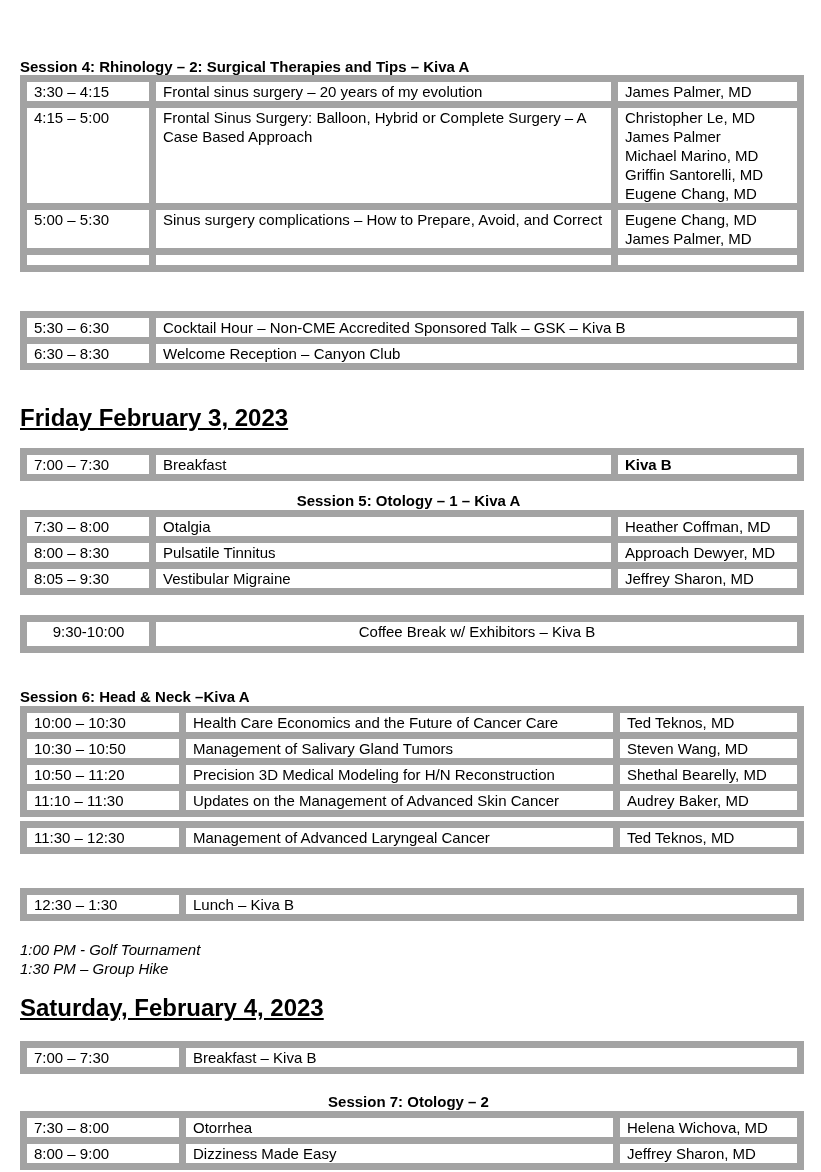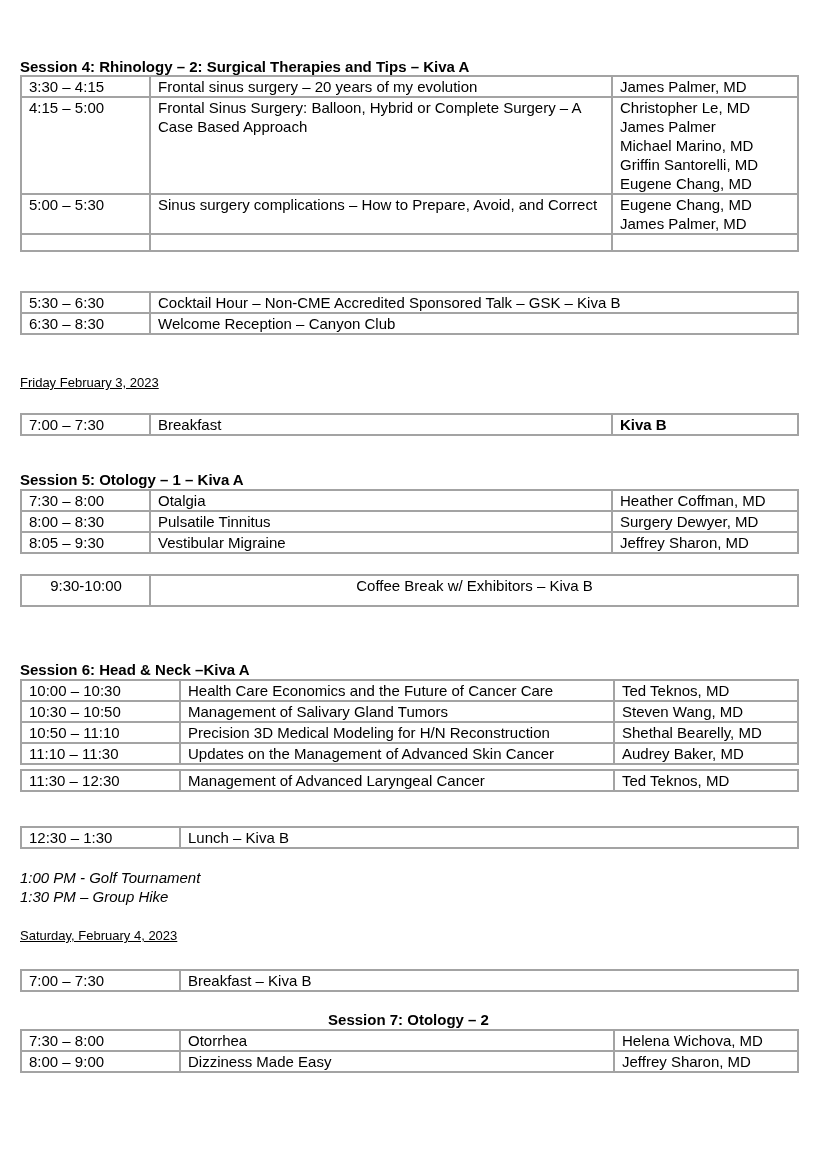--- a/index.html
+++ b/index.html
@@ -9,30 +9,30 @@
     font-size: 15px; color: #000;
     overflow: hidden;
   }
   .page { padding: 59px 24px 0 20px; box-sizing: border-box; }
 
   .session-heading {
     font-weight: bold; font-size: 15px; line-height: 15px; height: 15px;
     white-space: nowrap;
   }
   .day-heading {
-    font-weight: normal; font-size: 13px; line-height: 22px; height: 22px;
+    font-weight: bold; font-size: 24px; line-height: 22px; height: 22px;
     text-decoration: underline; white-space: nowrap;
   }
   .para { font-size: 15px; line-height: 19px; margin: 0; font-style: italic; }
 
   table.tbl {
     border-collapse: collapse; table-layout: fixed; width: 777px;
   }
   table.tbl td {
-    border: 2px solid #a3a3a3; vertical-align: top;
+    border: 7px solid #a3a3a3; vertical-align: top;
     padding: 0 6px 0 7px; line-height: 19px;
     overflow: hidden;
   }
   td.speaker-cell, td.time-cell { white-space: pre-line; }
   td.pre { white-space: pre-wrap; }
   .bold { font-weight: bold; }
 
   
   col.t-n { width: 129px; }  
   col.m-n { width: 462px; }  
@@ -47,24 +47,24 @@
   tr.h21 { height: 21px; }
   tr.h17 { height: 17px; }
   tr.h31 { height: 31px; }
 
   
   .mt1  { margin-top: 1px; }
   .mt2  { margin-top: 2px; }
   .mt4  { margin-top: 4px; }
   .mt19 { margin-top: 19px; }
   .mt20 { margin-top: 20px; text-align: center; }
-  .mt21 { margin-top: 36px; }
+  .mt21 { margin-top: 12px; text-align: center; }
   .mt22 { margin-top: 22px; }
   .mt34 { margin-top: 34px; }
-  .mt36 { margin-top: 55px; }
+  .mt36 { margin-top: 36px; }
   .mt37 { margin-top: 37px; }
   .mt39 { margin-top: 39px; }
 </style>
 </head>
 <body>
 
 <div class="page">
 
   <div class="session-heading">Session 4: Rhinology – 2: Surgical Therapies and Tips – Kiva A</div>
   <table class="tbl mt1">
@@ -145,21 +145,21 @@
       </colgroup>
     <tbody>
         <tr class="h20">
       <td class="time-cell">7:30 – 8:00</td>
       <td class="topic-cell">Otalgia</td>
       <td class="speaker-cell">Heather Coffman, MD</td>
     </tr>
     <tr class="h20">
       <td class="time-cell">8:00 – 8:30</td>
       <td class="topic-cell">Pulsatile Tinnitus</td>
-      <td class="speaker-cell">Surgery Dewyer, MD</td>
+      <td class="speaker-cell">Approach Dewyer, MD</td>
     </tr>
     <tr class="h20">
       <td class="time-cell">8:05 – 9:30</td>
       <td class="topic-cell">Vestibular Migraine</td>
       <td class="speaker-cell">Jeffrey Sharon, MD</td>
     </tr>
   </tbody>
     </table>
 
   <table class="tbl mt20">
@@ -187,21 +187,21 @@
       <td class="time-cell">10:00 – 10:30</td>
       <td class="topic-cell">Health Care Economics and the Future of Cancer Care</td>
       <td class="speaker-cell">Ted Teknos, MD</td>
     </tr>
     <tr class="h20">
       <td class="time-cell">10:30 – 10:50</td>
       <td class="topic-cell">Management of Salivary Gland Tumors</td>
       <td class="speaker-cell">Steven Wang, MD</td>
     </tr>
     <tr class="h20">
-      <td class="time-cell">10:50 – 11:10</td>
+      <td class="time-cell">10:50 – 11:20</td>
       <td class="topic-cell">Precision 3D Medical Modeling for H/N Reconstruction</td>
       <td class="speaker-cell">Shethal Bearelly, MD</td>
     </tr>
     <tr class="h20">
       <td class="time-cell">11:10 – 11:30</td>
       <td class="topic-cell">Updates on the Management of Advanced Skin Cancer</td>
       <td class="speaker-cell">Audrey Baker, MD</td>
     </tr>
   </tbody>
     </table>

